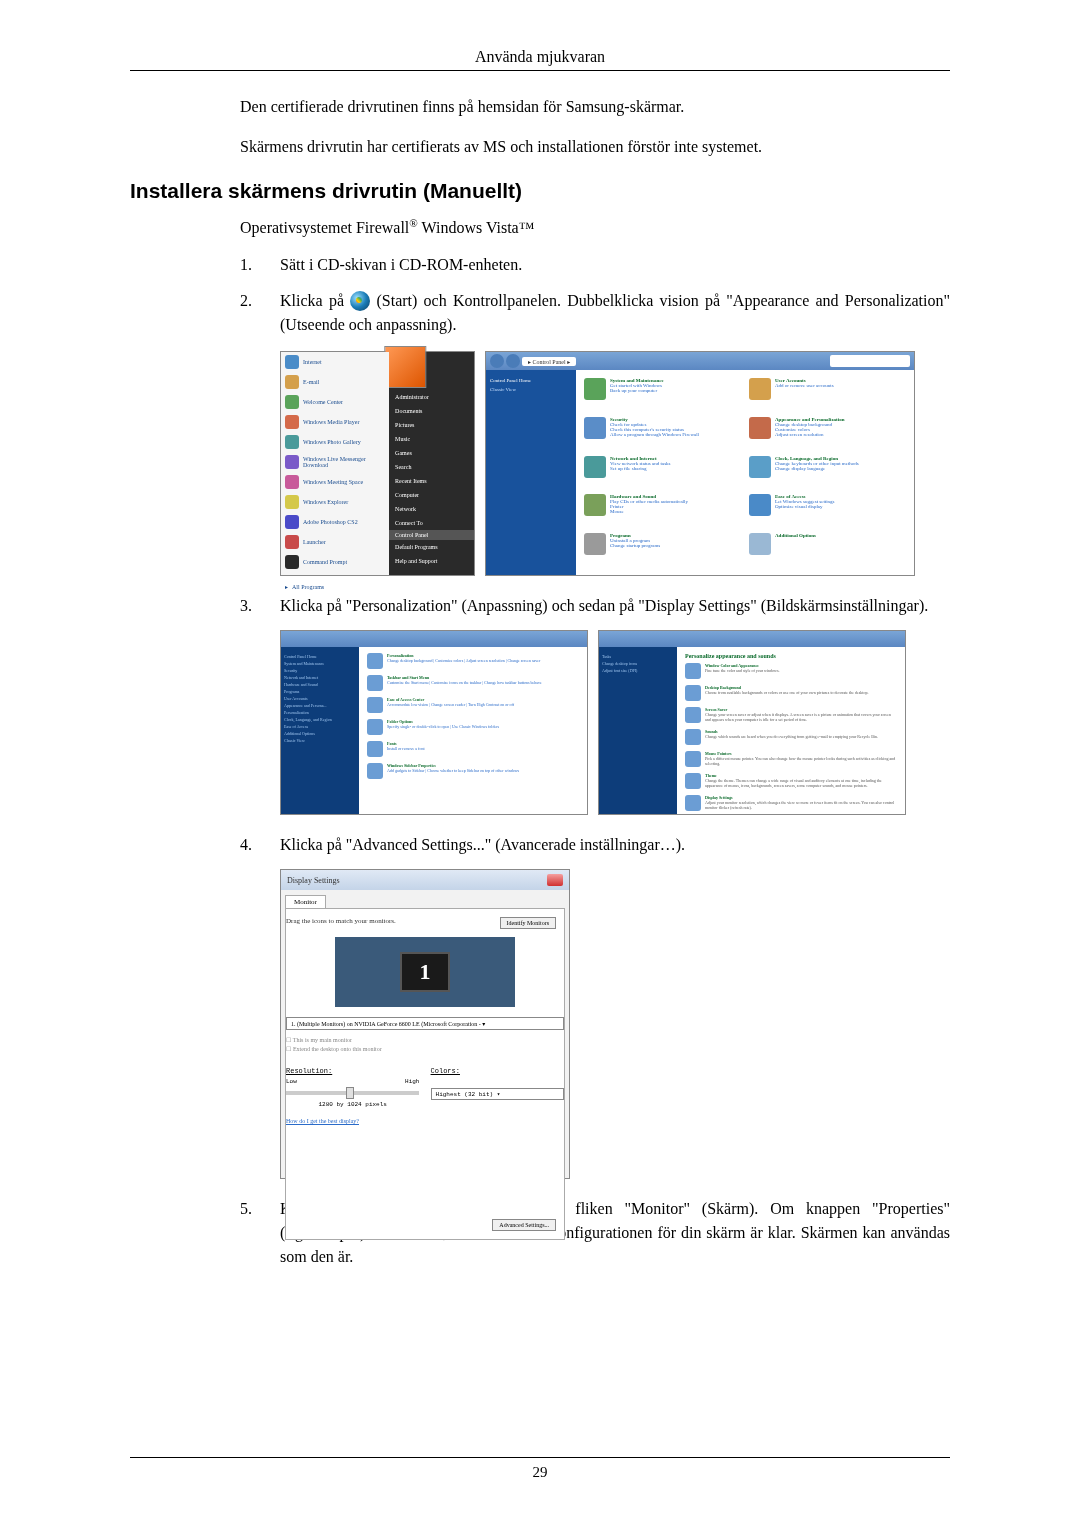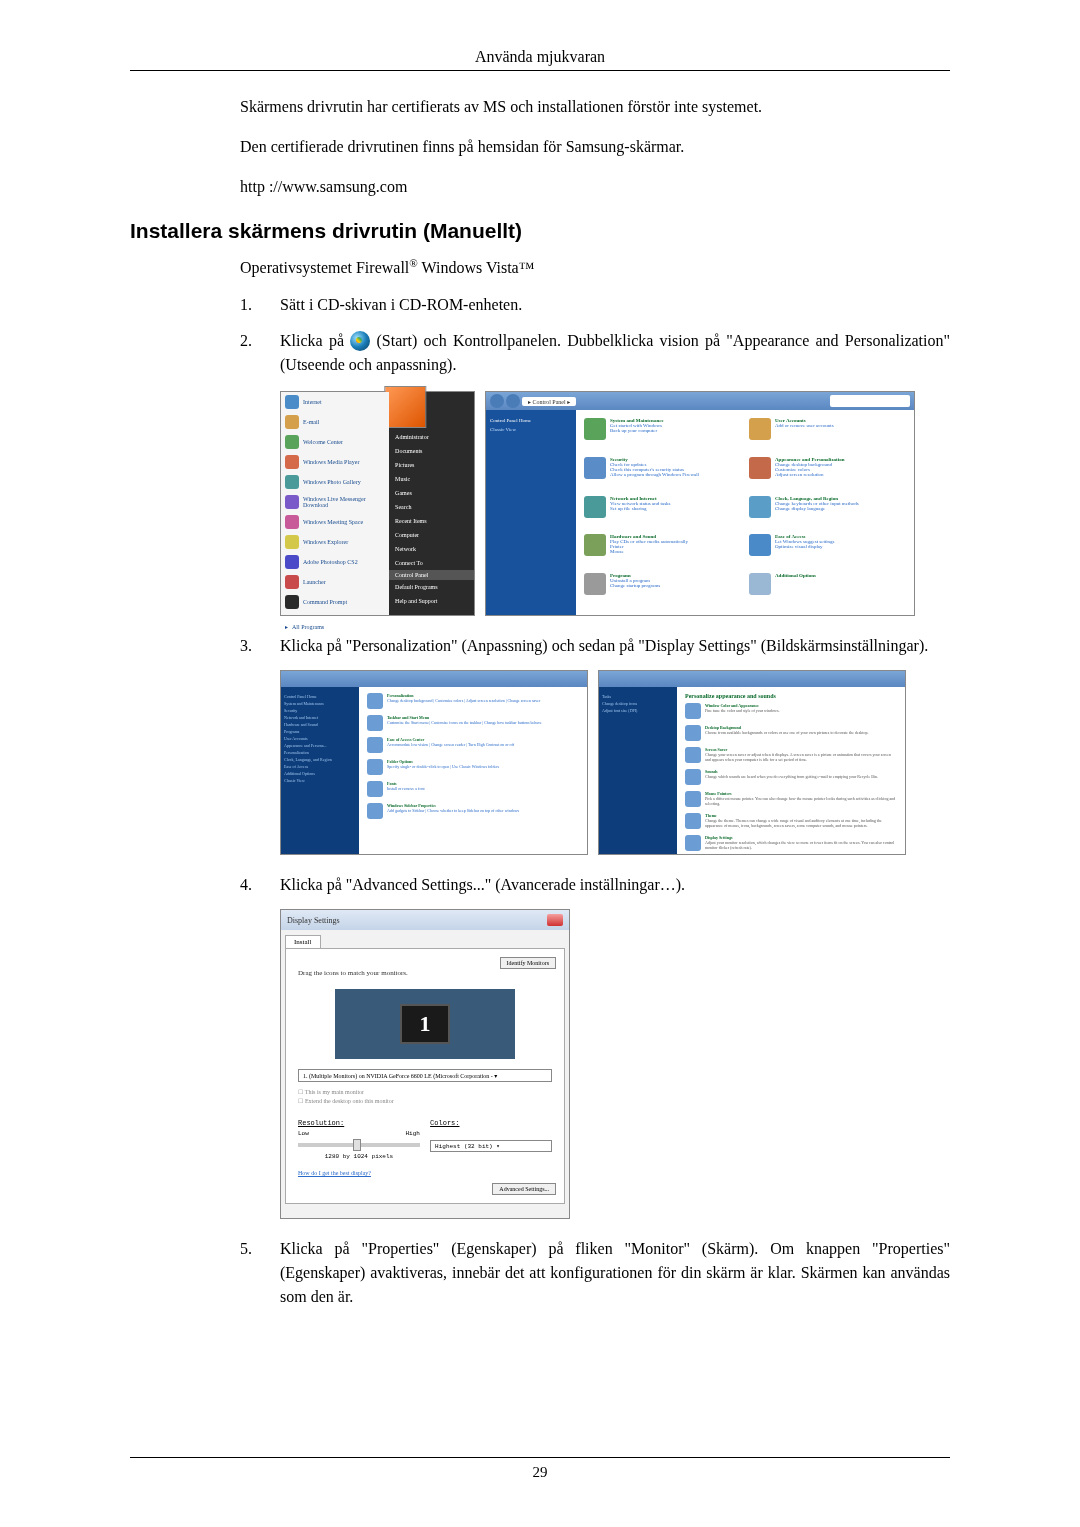--- a/index.html
+++ b/index.html
@@ -343,23 +343,23 @@
       font-size: 7px;
       border-top: 1px solid #aaa;
       border-left: 1px solid #aaa;
       border-right: 1px solid #aaa;
       margin-left: 4px;
       margin-top: 4px;
     }
     .ds-body {
       background: #fff;
       margin: 0 4px 4px 4px;
-      height: 256px;
+      height: 332px;
       border: 1px solid #aaa;
-      padding: 12px;
+      padding: 0;
       position: relative;
     }
     .ds-drag-text {
       font-size: 7px;
       color: #333;
     }
     .ds-identify {
       position: absolute;
       right: 8px;
       top: 8px;
@@ -493,23 +493,22 @@
     }
   </style>
 </head>
 <body>
 
 <div class="header-title">Använda mjukvaran</div>
 <div class="header-line"></div>
 
 <div class="content">
   <div class="obs-block">
+    <p class="note-para">Den certifierade drivrutinen finns på hemsidan för Samsung-skärmar.</p>
     <p class="note-para">Skärmens drivrutin har certifierats av MS och installationen förstör inte systemet.</p>
-    <p class="note-para">Den certifierade drivrutinen finns på hemsidan för Samsung-skärmar.</p>
-    <p class="note-para">http ://www.samsung.com</p>
   </div>
 </div>
 
 <h2 class="section-heading">Installera skärmens drivrutin (Manuellt)</h2>
 
 <div class="content">
   <p class="os-line">
     <span>Operativsystemet Firewall</span><sup>®</sup><span> Windows Vista™</span>
   </p>
 
@@ -758,21 +757,21 @@
     </li>
   </ol>
 
   <div class="display-shot">
     <div class="ds-titlebar">
       <span>Display Settings</span>
       <div class="ds-close">
           <span class="ds-closebtn"></span>
         </div>
     </div>
-    <span class="ds-tab">Install</span>
+    <span class="ds-tab">Monitor</span>
     <div class="ds-body">
       <span class="ds-drag-text">Drag the icons to match your monitors.</span>
       <span class="ds-identify">Identify Monitors</span>
       <div class="ds-monitor-area">
         <div class="ds-monitor">1</div>
       </div>
       <div class="ds-dropdown">1. (Multiple Monitors) on NVIDIA GeForce 6600 LE (Microsoft Corporation - ▾</div>
       <span class="ds-check">☐ <span>This is my main monitor</span></span>
       <span class="ds-check">☐ <span>Extend the desktop onto this monitor</span></span>
       <div class="ds-slider-row">

